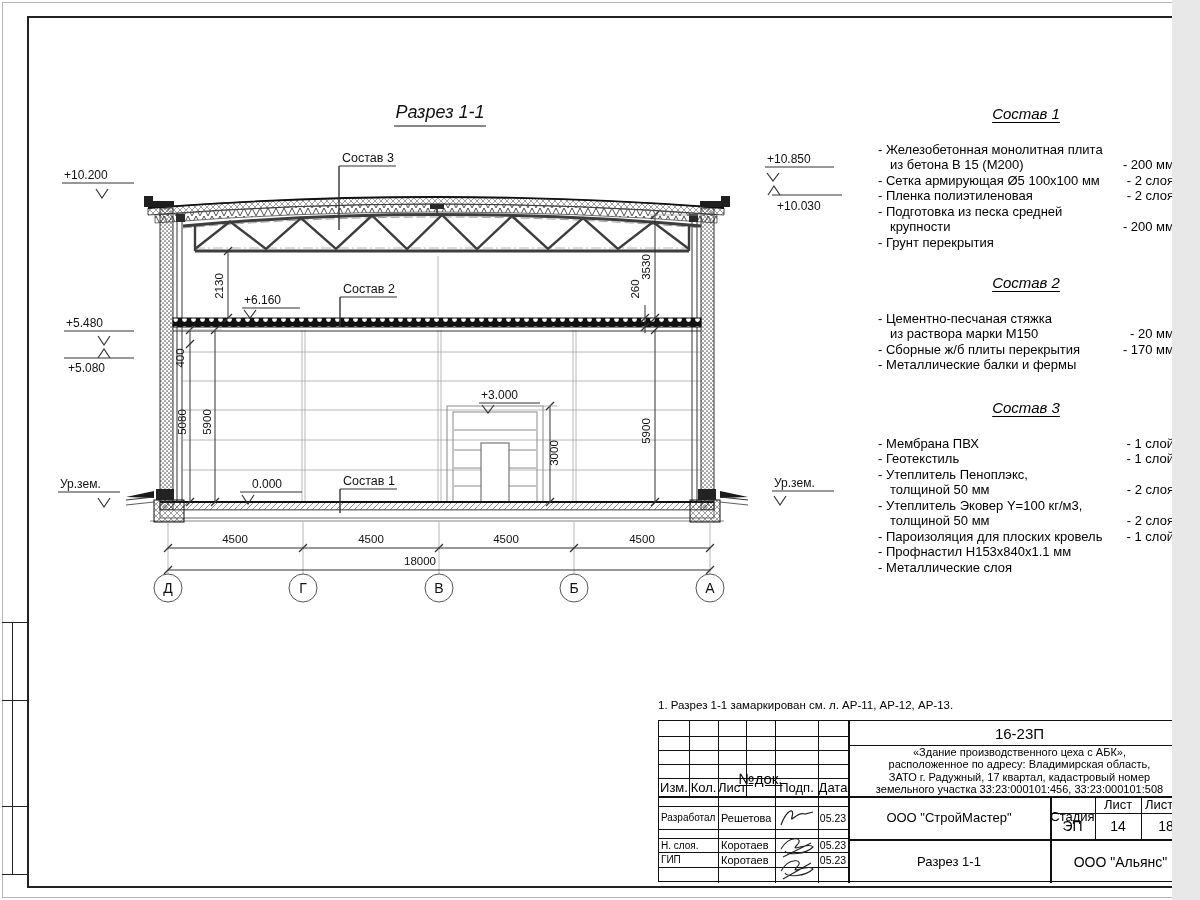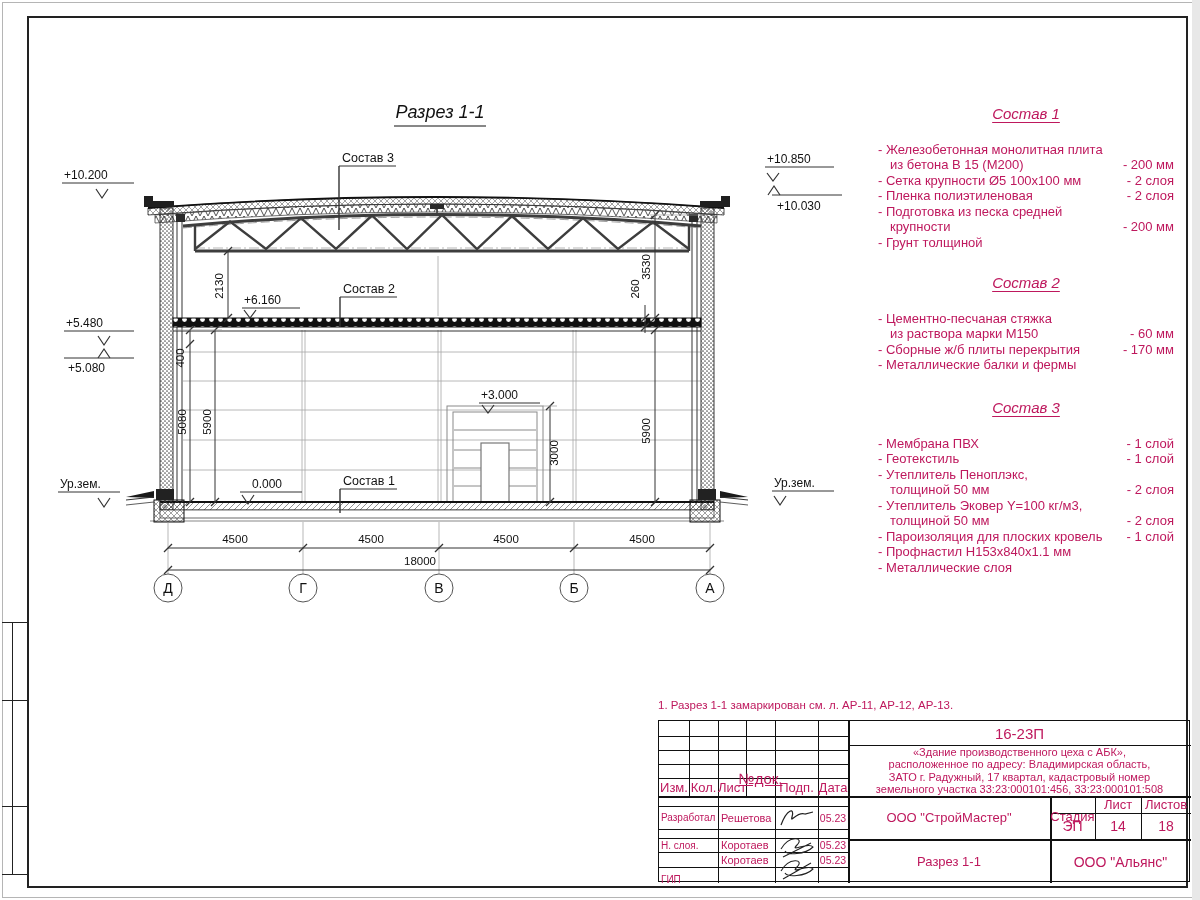--- a/index.html
+++ b/index.html
@@ -1,17 +1,17 @@
 <!DOCTYPE html>
 <html><head>
 <meta charset="utf-8">
 <style>
   html,body{margin:0;padding:0;background:#e8e8e8;}
   #sheet{position:relative;width:1172px;height:900px;background:#ffffff;overflow:hidden;
-         font-family:"Liberation Sans", sans-serif;color:#be185d;padding-left:20px;}
+         font-family:"Liberation Sans", sans-serif;color:#000000;}
   .outer-edge{position:absolute;left:2px;top:2px;width:1194px;height:894px;border:1px solid #b5b5b5;}
   .frame{position:absolute;left:27px;top:16px;width:1161px;height:872px;border:2px solid #222;box-sizing:border-box;}
   .vline,.hline{position:absolute;background:#222;}
   
   .comp{position:absolute;left:878px;width:296px;font-size:13px;line-height:15.5px;}
   .comp h3{margin:0 0 20px 0;font-size:15px;font-style:italic;font-weight:normal;text-align:center;
            text-decoration:underline;text-underline-offset:3px;}
   .comp .row{display:flex;justify-content:space-between;align-items:flex-end;}
   .li-text{white-space:pre-line;padding-left:12px;text-indent:-12px;}
   .li-val{white-space:nowrap;flex-shrink:0;padding-left:4px;}
@@ -285,44 +285,44 @@
   </svg>
 
   <div class="comp" id="comp1" style="top:106px;">
     <h3>Состав 1</h3>
     <div class="row">
         <span class="li-text">- Железобетонная  монолитная плита
 из бетона В 15 (М200)</span>
         <span class="li-val">- 200 мм</span>
       </div>
     <div class="row">
-        <span class="li-text">- Сетка крупности Ø5 100х100 мм</span>
+        <span class="li-text">- Сетка армирующая Ø5 100х100 мм</span>
         <span class="li-val">- 2 слоя</span>
       </div>
     <div class="row">
         <span class="li-text">- Пленка полиэтиленовая</span>
         <span class="li-val">-  2 слоя</span>
       </div>
     <div class="row">
         <span class="li-text">- Подготовка из песка средней
 крупности</span>
         <span class="li-val">- 200 мм</span>
       </div>
     <div class="row">
-        <span class="li-text">- Грунт толщиной</span>
+        <span class="li-text">- Грунт перекрытия</span>
         <span class="li-val"></span>
       </div>
   </div>
 
   <div class="comp" id="comp2" style="top:275px;">
     <h3>Состав 2</h3>
     <div class="row">
         <span class="li-text">- Цементно-песчаная стяжка
 из раствора марки М150</span>
-        <span class="li-val">- 60 мм</span>
+        <span class="li-val">- 20 мм</span>
       </div>
     <div class="row">
         <span class="li-text">- Сборные ж/б плиты перекрытия</span>
         <span class="li-val">- 170 мм</span>
       </div>
     <div class="row">
         <span class="li-text">- Металлические балки и фермы</span>
         <span class="li-val"></span>
       </div>
   </div>
@@ -394,21 +394,21 @@
     <div class="cell" style="left:87px;top:48px;width:29px;height:18px;font-size:15px;text-decoration:underline;">№док.</div>
     <div class="cell" style="left:116px;top:57px;width:43px;height:18px;font-size:13px;">Подп.</div>
     <div class="cell" style="left:159px;top:57px;width:30px;height:18px;font-size:13px;">Дата</div>
 
     <div class="cell" style="left:2px;top:85px;width:57px;height:23px;font-size:10px;justify-content:flex-start;">Разработал</div>
     <div class="cell" style="left:62px;top:85px;width:54px;height:23px;font-size:11px;justify-content:flex-start;">Решетова</div>
     <div class="cell" style="left:159px;top:85px;width:30px;height:23px;font-size:10.5px;">05.23</div>
     <div class="cell" style="left:2px;top:117px;width:57px;height:14px;font-size:10px;justify-content:flex-start;">Н. слоя.</div>
     <div class="cell" style="left:62px;top:117px;width:54px;height:14px;font-size:11px;justify-content:flex-start;">Коротаев</div>
     <div class="cell" style="left:159px;top:117px;width:30px;height:14px;font-size:10.5px;">05.23</div>
-    <div class="cell" style="left:2px;top:131px;width:57px;height:15px;font-size:10px;justify-content:flex-start;margin-top:20px;">ГИП</div>
+    <div class="cell" style="left:2px;top:131px;width:57px;height:15px;font-size:10px;justify-content:flex-start;">ГИП</div>
     <div class="cell" style="left:62px;top:131px;width:54px;height:15px;font-size:11px;justify-content:flex-start;">Коротаев</div>
     <div class="cell" style="left:159px;top:131px;width:30px;height:15px;font-size:10.5px;">05.23</div>
 
     <svg class="sig-svg" style="left:118px;top:84px;" width="40" height="26">
       <path d="M4,20 C10,4 18,2 15,12 C13,19 20,6 28,9 L36,7" fill="none" stroke="#222" stroke-width="1.2"></path>
     </svg>
     <svg class="sig-svg" style="left:116px;top:112px;" width="44" height="48">
       <path d="M6,16 C14,2 30,4 22,12 C14,20 34,8 38,14 C30,22 12,22 10,18 M8,24 L36,10" fill="none" stroke="#222" stroke-width="1.1"></path>
       <path d="M6,38 C14,24 30,26 22,34 C14,42 34,30 38,36 C30,44 12,44 10,40 M8,46 L36,30" fill="none" stroke="#222" stroke-width="1.1"></path>
     </svg>

